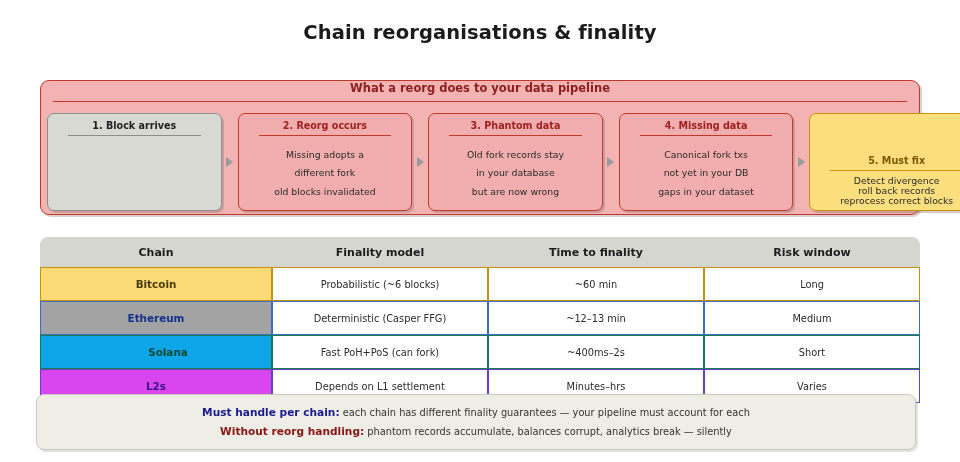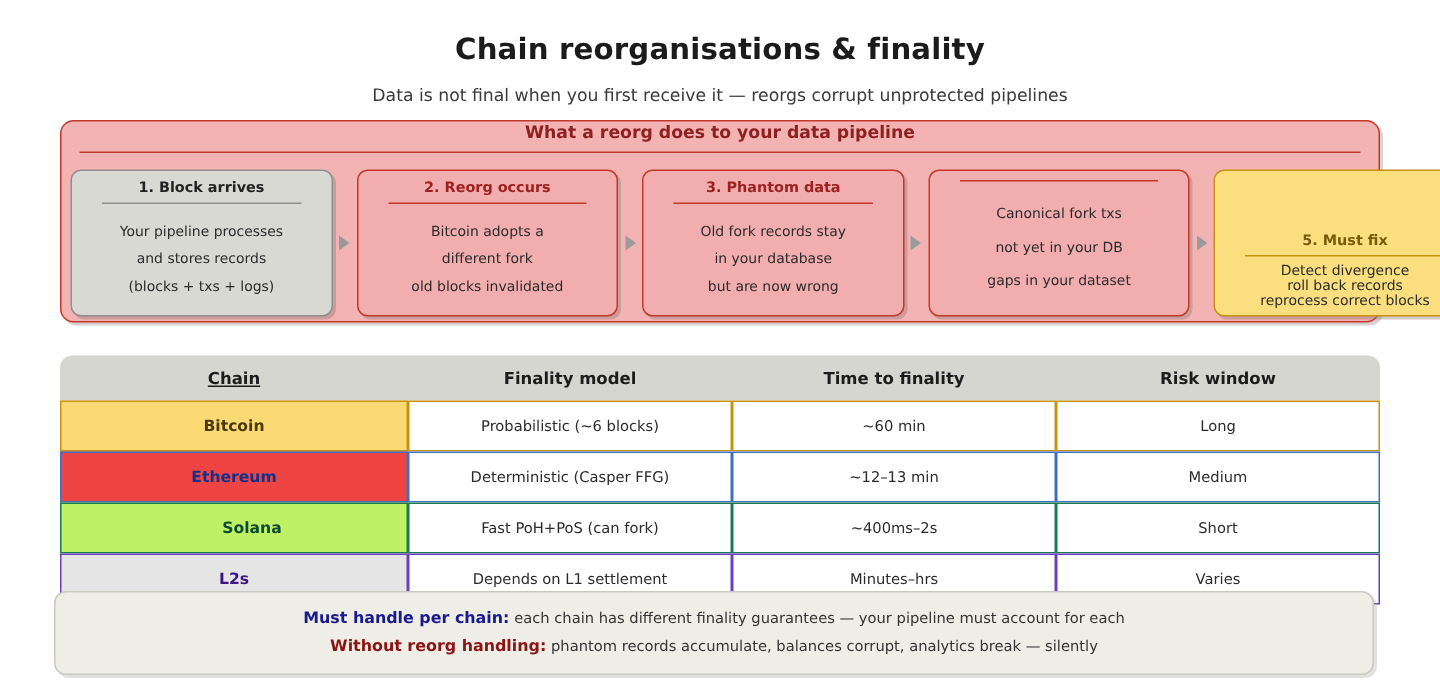--- a/index.html
+++ b/index.html
@@ -152,21 +152,21 @@
   }
   .finality-table th {
     background: #d6d6d1;
     font-size: 11px;
     font-weight: bold;
     color: #1c1c1c;
     height: 28px;
     text-align: center;
     border: none;
   }
-  .finality-table thead th:first-child { border-top-left-radius: 8px; text-decoration: underline; }
+  .finality-table thead th:first-child { border-top-left-radius: 8px; }
   .finality-table thead th:last-child  { border-top-right-radius: 8px; }
   .finality-table td {
     height: 30px;
     text-align: center;
     font-size: 9.8px;
     color: #2b2b2b;
     background: #ffffff;
     border-style: solid;
     border-width: 1px;
   }
@@ -205,63 +205,58 @@
   .note-label { font-weight: bold; font-size: 10.6px; }
   .note-label.blue { color: #1a1a8f; }
   .note-label.darkred { color: #8b1414; }
 </style>
 </head>
 <body>
 
 <div class="page">
 
   <h1 class="title">Chain reorganisations &amp; finality</h1>
-  <p class="subtitle">Data is not final when you first receive it — reorgs corrupt unprotected pipelines</p>
 
   <section class="pipeline-panel">
     <div class="panel-title">What a reorg does to your data pipeline</div>
     <div class="panel-rule"></div>
     <div class="steps" id="steps-container">
         <div class="step-card grey">
           <div class="step-head">1. Block arrives</div>
           <div class="step-rule"></div>
-          <div class="step-body">
-            <div class="step-line">Your pipeline processes</div>
-            <div class="step-line">and stores records</div>
-            <div class="step-line">(blocks + txs + logs)</div>
-          </div>
         </div>
         <div class="connector">
           <div class="arrow-glyph"></div>
         </div>
         <div class="step-card red">
           <div class="step-head">2. Reorg occurs</div>
           <div class="step-rule"></div>
           <div class="step-body">
-            <div class="step-line">Bitcoin adopts a</div>
+            <div class="step-line">Missing adopts a</div>
             <div class="step-line">different fork</div>
             <div class="step-line">old blocks invalidated</div>
           </div>
         </div>
         <div class="connector">
           <div class="arrow-glyph"></div>
         </div>
         <div class="step-card red">
           <div class="step-head">3. Phantom data</div>
           <div class="step-rule"></div>
           <div class="step-body">
             <div class="step-line">Old fork records stay</div>
             <div class="step-line">in your database</div>
             <div class="step-line">but are now wrong</div>
           </div>
         </div>
         <div class="connector">
           <div class="arrow-glyph"></div>
         </div>
         <div class="step-card red">
+          <div class="step-head">4. Missing data</div>
           <div class="step-rule"></div>
           <div class="step-body">
             <div class="step-line">Canonical fork txs</div>
             <div class="step-line">not yet in your DB</div>
             <div class="step-line">gaps in your dataset</div>
           </div>
         </div>
         <div class="connector">
           <div class="arrow-glyph"></div>
         </div>
@@ -293,33 +288,33 @@
       </tr>
     </thead>
     <tbody id="table-body">
         <tr>
           <td class="chain-cell" style="border-color: rgb(200, 146, 12); background: rgb(251, 217, 116); color: rgb(74, 58, 5);">Bitcoin</td>
           <td style="border-color: rgb(200, 146, 12);">Probabilistic (~6 blocks)</td>
           <td style="border-color: rgb(200, 146, 12);">~60 min</td>
           <td style="border-color: rgb(200, 146, 12);">Long</td>
         </tr>
         <tr>
-          <td class="chain-cell" style="border-color: rgb(63, 111, 196); background: #ef4444; color: rgb(19, 49, 138);">Ethereum</td>
+          <td class="chain-cell" style="border-color: rgb(63, 111, 196); background: #a3a3a3; color: rgb(19, 49, 138);">Ethereum</td>
           <td style="border-color: rgb(63, 111, 196);">Deterministic (Casper FFG)</td>
           <td style="border-color: rgb(63, 111, 196);">~12–13 min</td>
           <td style="border-color: rgb(63, 111, 196);">Medium</td>
         </tr>
         <tr>
-          <td class="chain-cell" style="border-color: rgb(26, 122, 82); background: #bef264; color: rgb(13, 74, 50); padding-left: 25px;">Solana</td>
+          <td class="chain-cell" style="border-color: rgb(26, 122, 82); background: #0ea5e9; color: rgb(13, 74, 50); padding-left: 25px;">Solana</td>
           <td style="border-color: rgb(26, 122, 82);">Fast PoH+PoS (can fork)</td>
           <td style="border-color: rgb(26, 122, 82);">~400ms–2s</td>
           <td style="border-color: rgb(26, 122, 82);">Short</td>
         </tr>
         <tr>
-          <td class="chain-cell" style="border-color: rgb(107, 63, 196); background: #e5e5e5; color: rgb(61, 20, 132);">L2s</td>
+          <td class="chain-cell" style="border-color: rgb(107, 63, 196); background: #d946ef; color: rgb(61, 20, 132);">L2s</td>
           <td style="border-color: rgb(107, 63, 196);">Depends on L1 settlement</td>
           <td style="border-color: rgb(107, 63, 196);">Minutes–hrs</td>
           <td style="border-color: rgb(107, 63, 196);">Varies</td>
         </tr>
       </tbody>
   </table>
 
   <section class="footer-note">
     <div class="note-line">
       <span class="note-label blue">Must handle per chain:</span>

